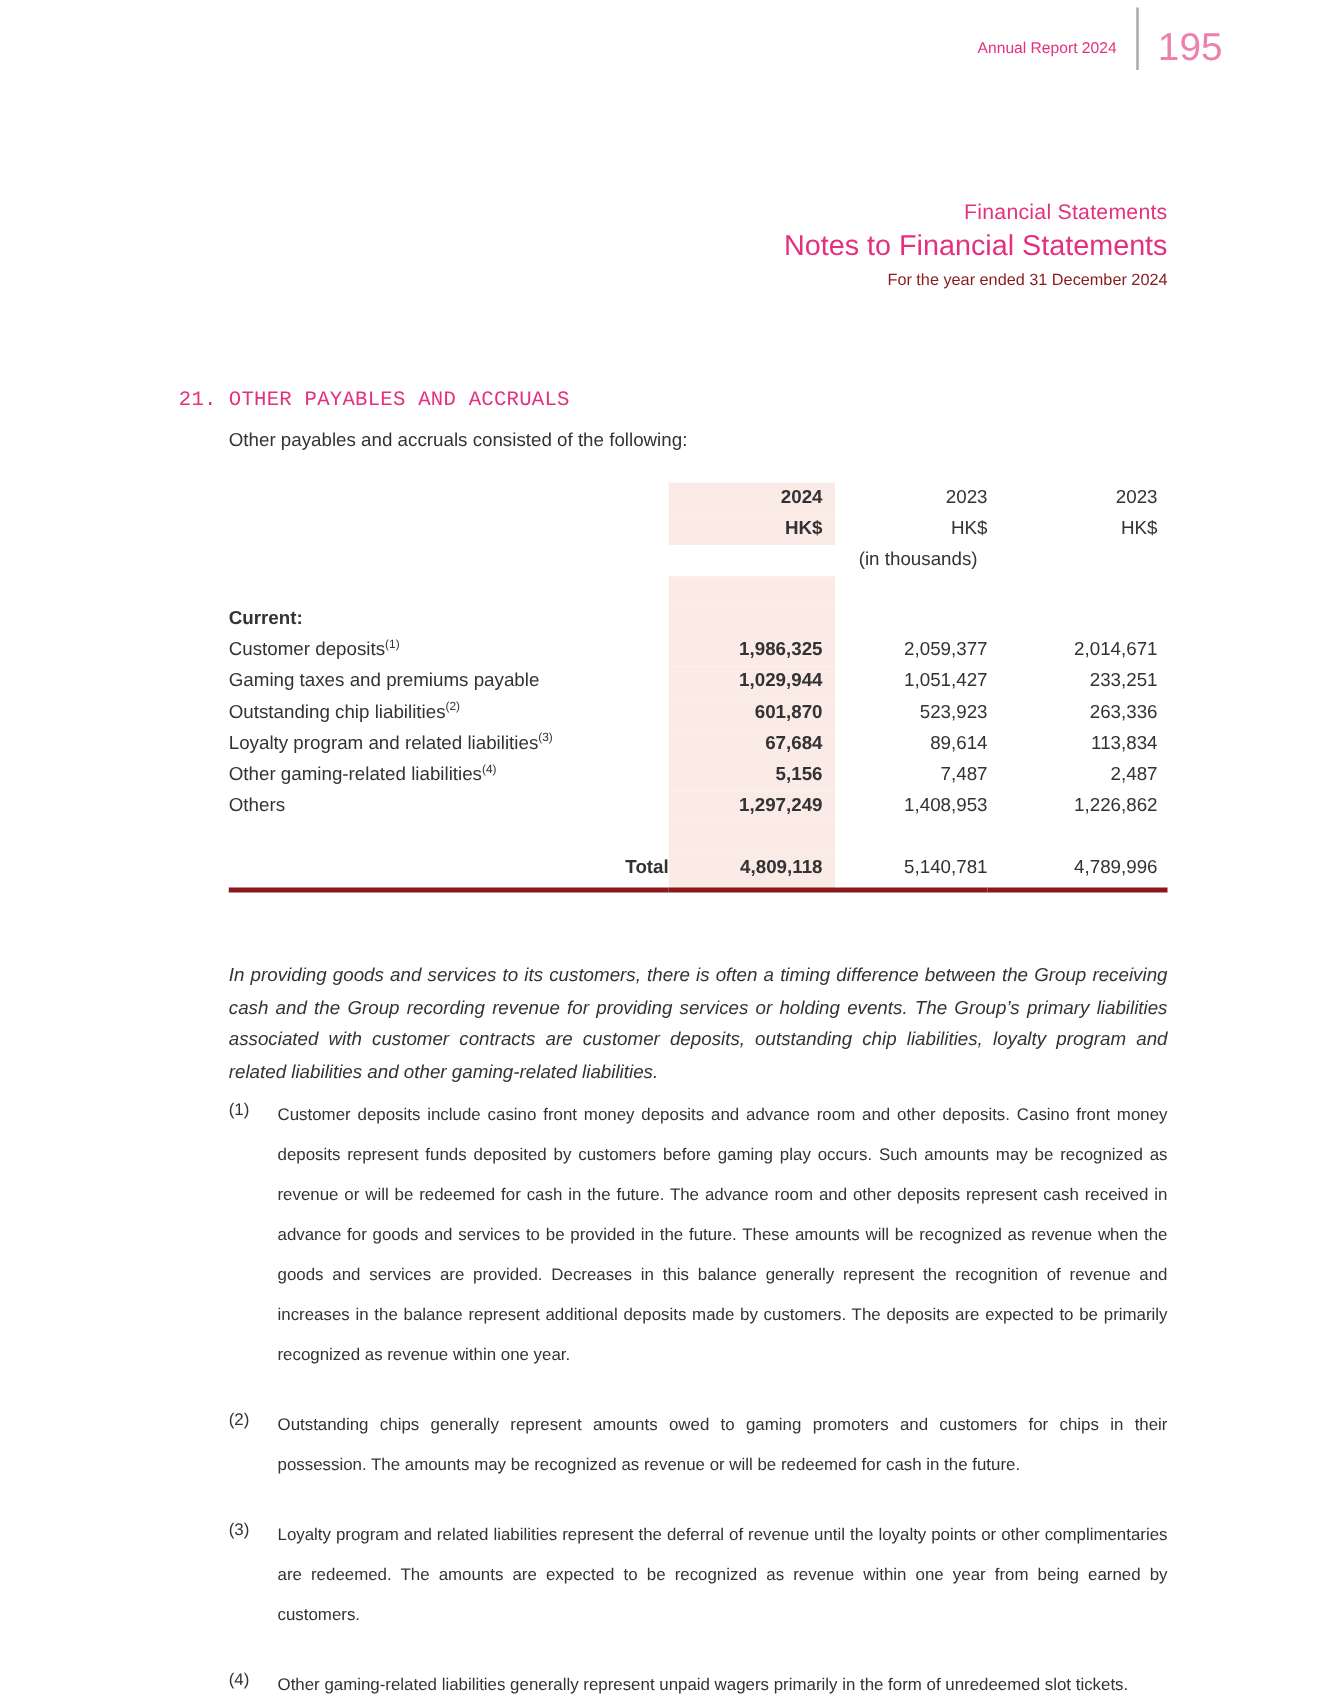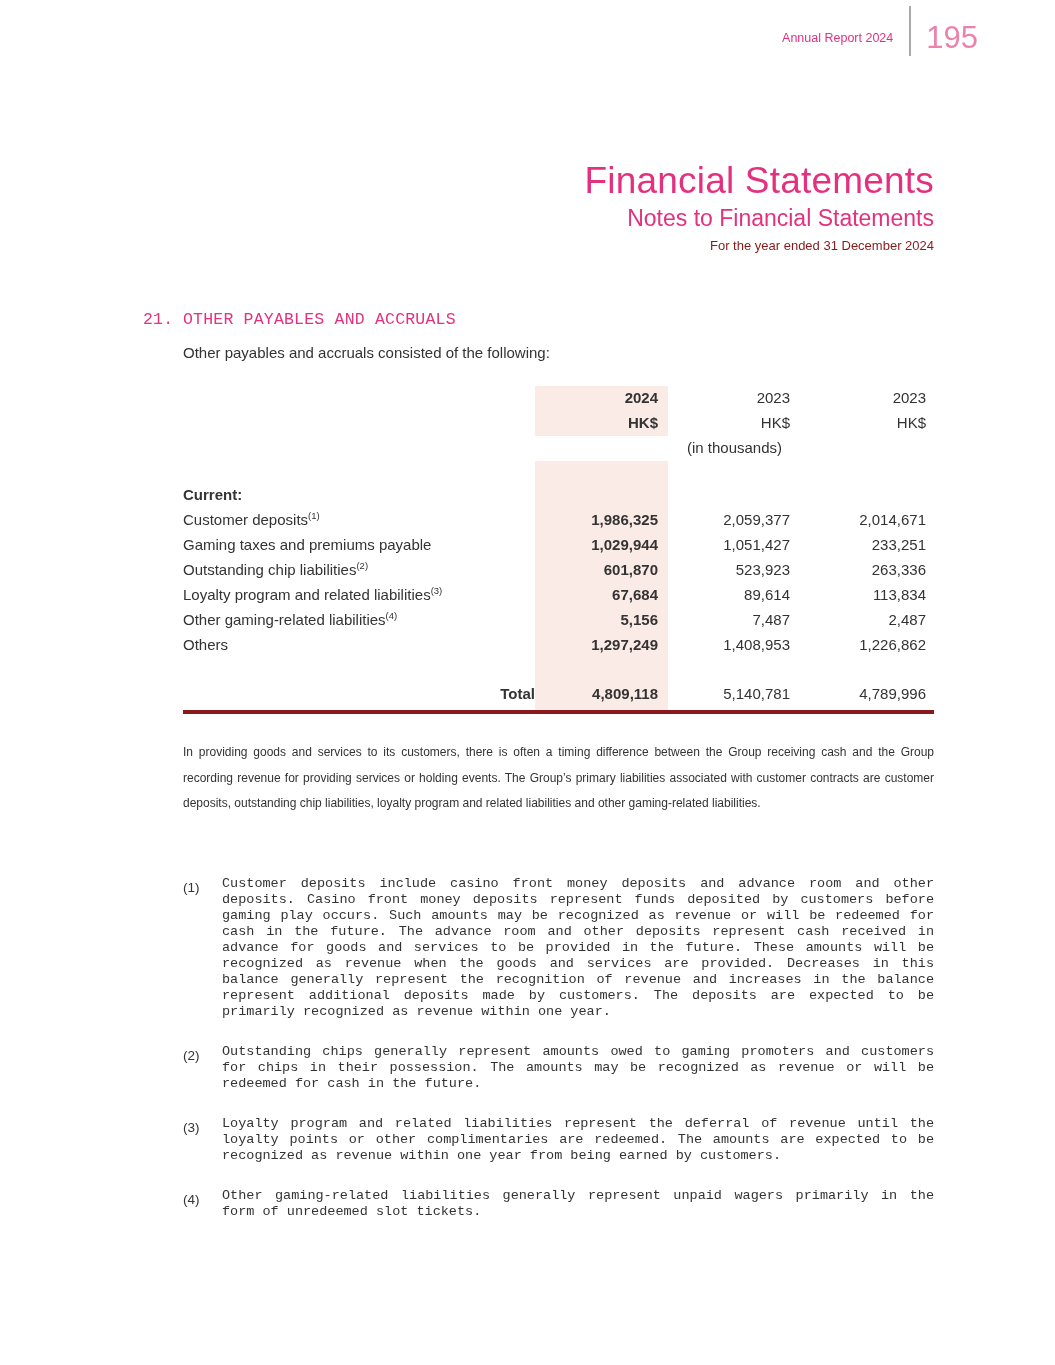--- a/index.html
+++ b/index.html
@@ -21,21 +21,21 @@
     right: 77px;
     display: flex;
     align-items: flex-end;
   }
   .report-label { color: #E4317F; font-size: 12.5px; padding-bottom: 11px; }
   .header-divider { width: 2px; height: 50px; background: #a9a9a9; margin: 0 15px 0 16px; }
   .page-number { color: #EC82AC; font-size: 31px; line-height: 1; padding-bottom: 3px; }
 
   
   .title-block { position: absolute; top: 160px; right: 121px; text-align: right; }
-  .doc-title { color: #E4317F; font-size: 37px; font-weight: 500; margin: 0; letter-spacing: 0.2px; }
+  .doc-title { color: #E4317F; font-size: 17px; font-weight: 500; margin: 0; letter-spacing: 0.2px; }
   .doc-subtitle { color: #E4317F; font-size: 23px; font-weight: 500; margin: 3px 0 0; }
   .doc-period { color: #8A191C; font-size: 13px; margin-top: 6px; }
 
   
   .section-heading {
     position: absolute; top: 310px; left: 143px;
     display: flex; color: #E4317F; font-size: 16.5px; font-weight: 500;
     letter-spacing: 0.2px;
     font-family: Liberation Mono, monospace;
   }
@@ -60,29 +60,29 @@
   td.pad-j { padding-right: 8px; }
   .bold { font-weight: bold; }
   .indent { padding-left: 17px; }
   .spacer-a td { padding: 0; height: 22px; }
   .spacer-b td { padding: 0; height: 24px; }
   .total-row td { border-bottom: 4px solid #8A191C; padding-bottom: 7px; text-align: right; }
   sup { font-size: 9.5px; line-height: 0; }
 
   
   .main-paragraph {
-    position: absolute; top: 740px; left: 183px; width: 751px;
-    font-size: 12px; line-height: 25.5px; text-align: justify; margin: 0;
+    position: absolute; top: 768px; left: 183px; width: 751px;
+    font-size: 15px; line-height: 25.5px; text-align: justify; margin: 0; font-style: italic;
   }
 
   
   .footnotes { position: absolute; top: 876px; left: 183px; width: 751px; }
   .footnote { display: flex; margin-bottom: 24px; }
   .footnote-num { flex: 0 0 39px; font-size: 13.5px; line-height: 23px; }
-  .footnote-text { flex: 1; font-size: 13.5px; line-height: 16px; text-align: justify; font-family: Liberation Mono, monospace; }
+  .footnote-text { flex: 1; font-size: 13.5px; line-height: 32px; text-align: justify; }
 </style>
 </head>
 <body>
 
 <div class="page">
 
   <div class="header-right">
     <span class="report-label">Annual Report 2024</span>
     <span class="header-divider"></span>
     <span class="page-number">195</span>

